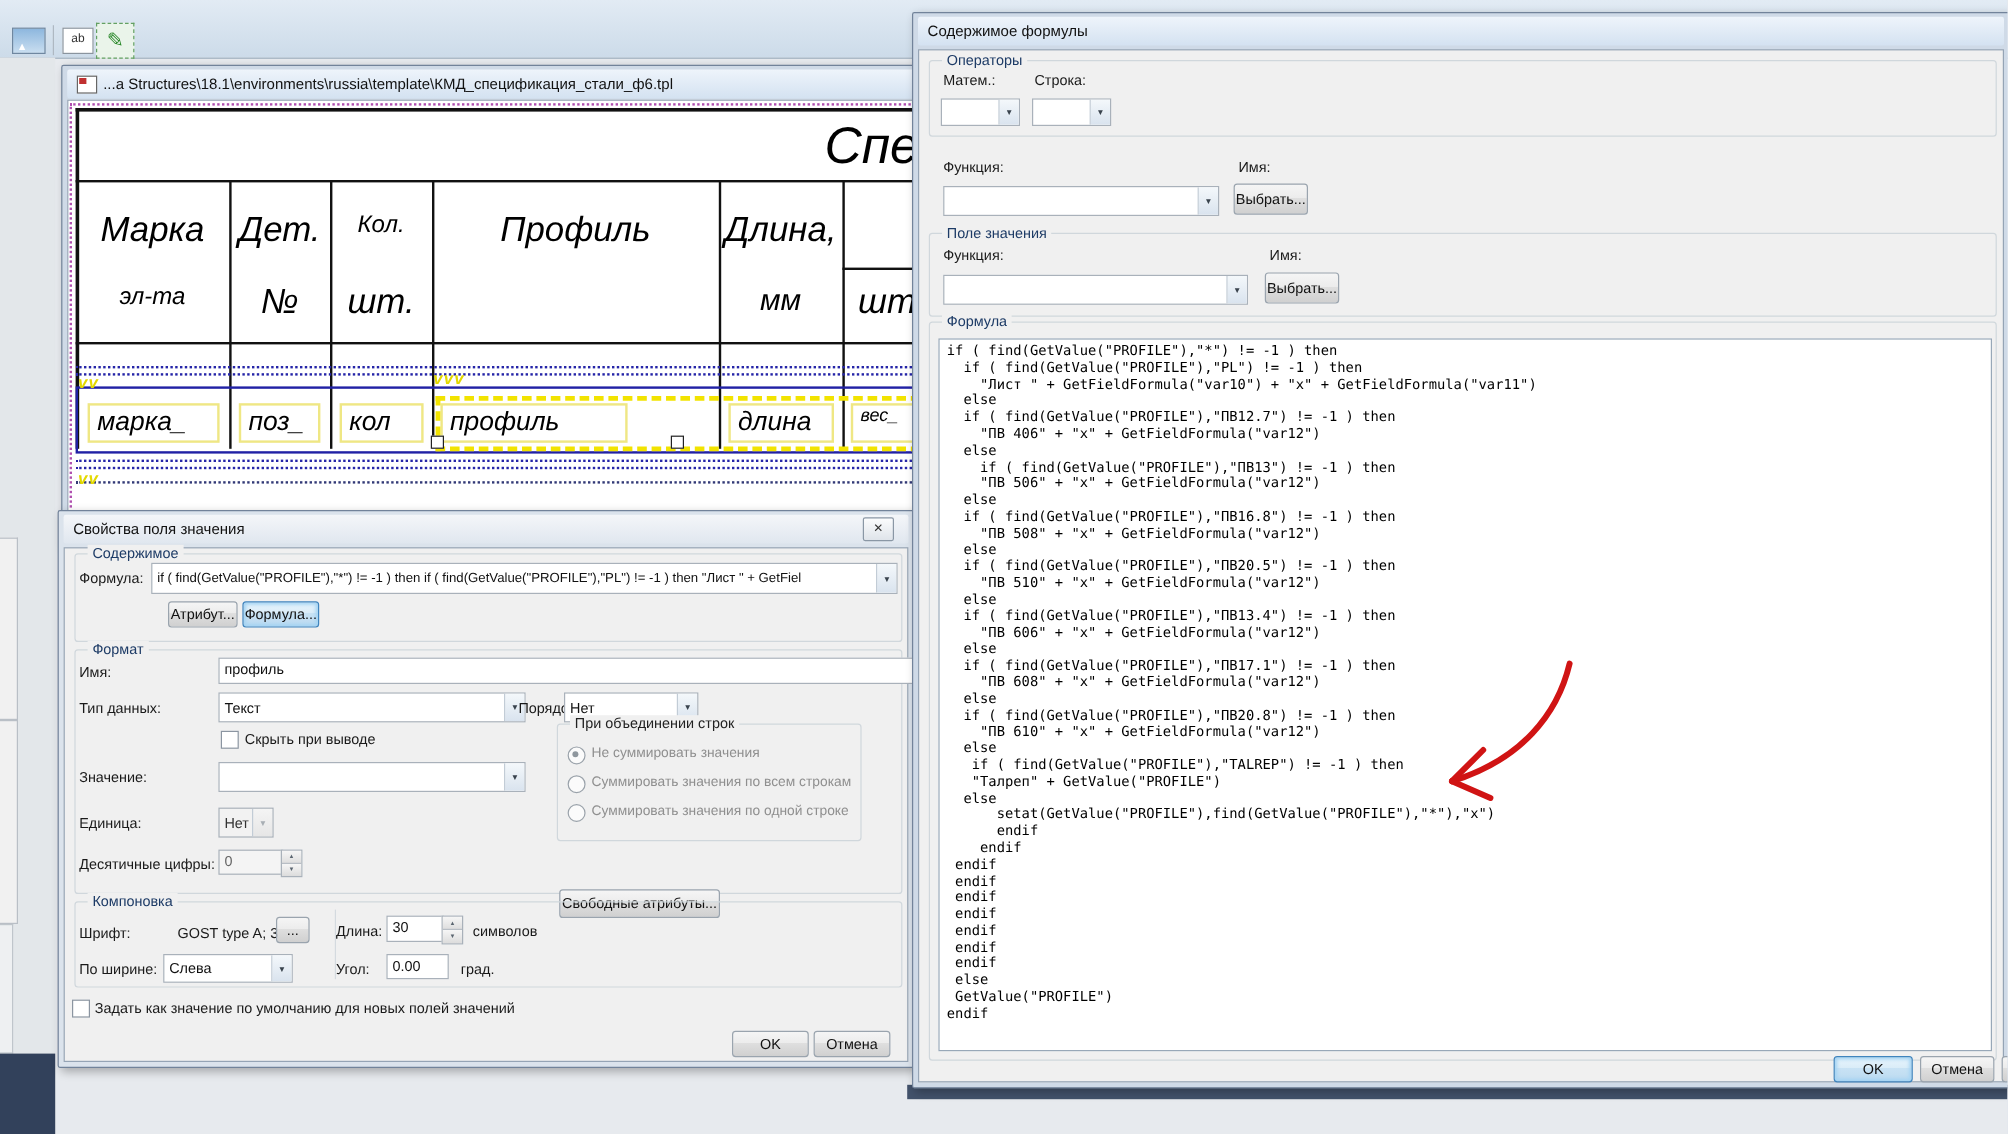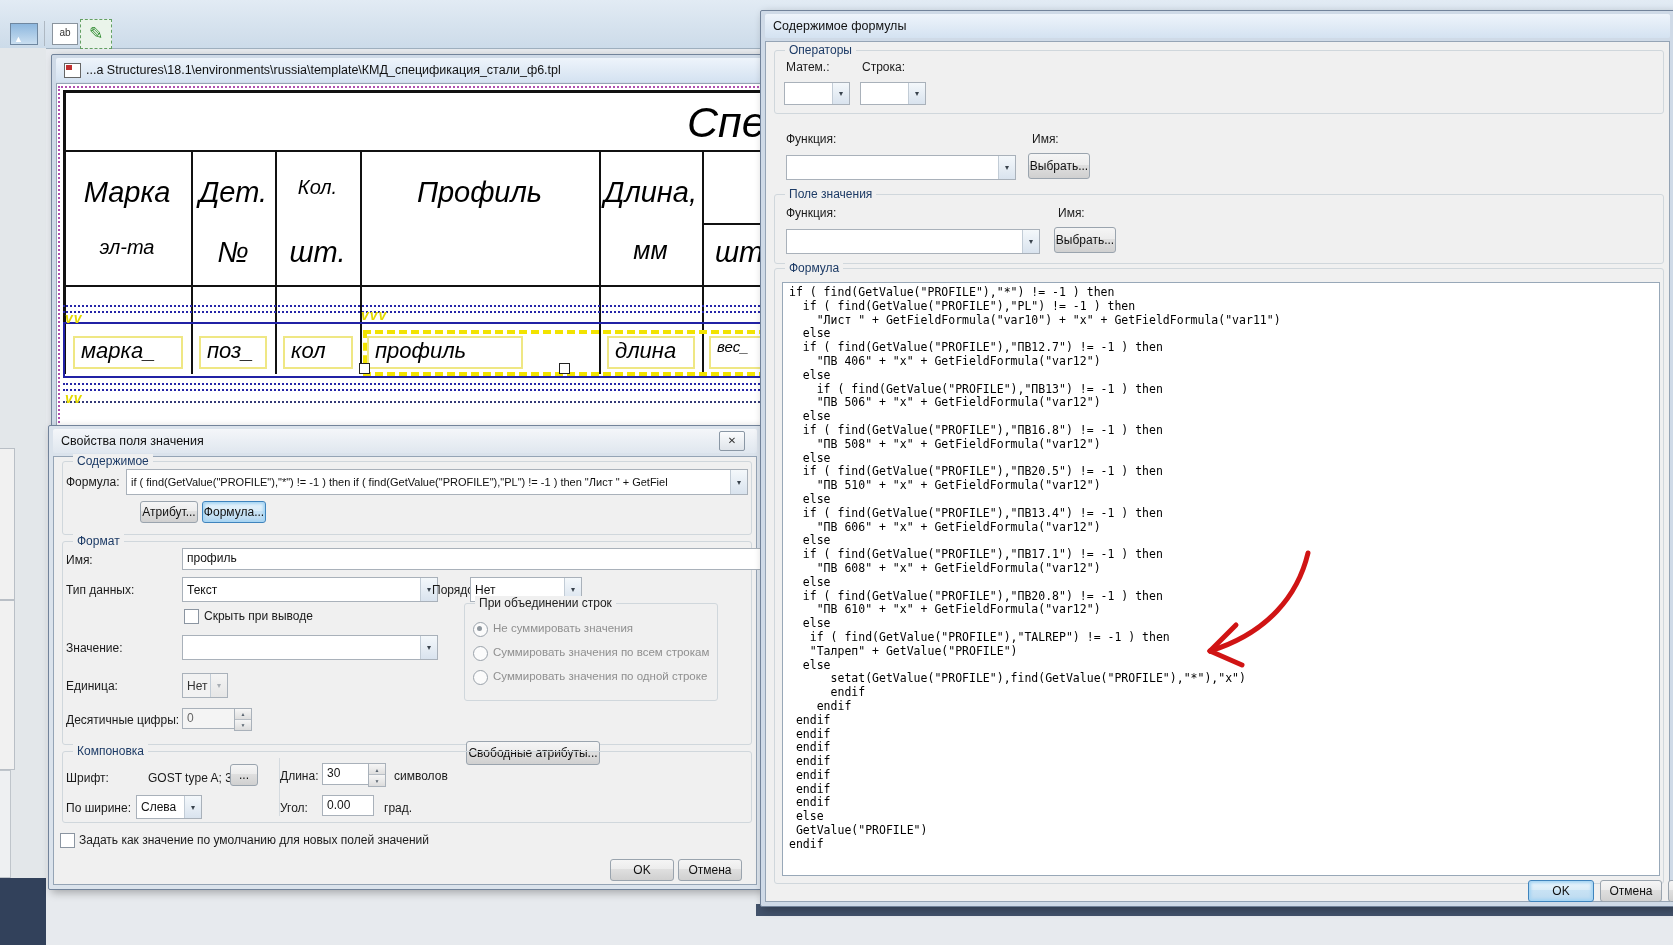--- a/index.html
+++ b/index.html
@@ -226,21 +226,21 @@
       <button class="btn" style="left:412px;top:252px;width:134px;height:24px;line-height:22px;margin-top:32px;">Свободные атрибуты...</button>
 
       <div class="grp" style="left:8px;top:294px;width:688px;height:70px;">
         <span class="glabel">Компоновка</span>
         <div class="abs" style="left:216px;top:6px;width:1px;height:58px;background:#d4dadf;"></div>
       </div>
       <div class="lbl" style="left:12px;top:314px;">Шрифт:</div>
       <div class="lbl" style="left:94px;top:314px;">GOST type A; 3</div>
       <button class="btn" style="left:176px;top:307px;width:28px;height:22px;">...</button>
       <div class="lbl" style="left:12px;top:344px;">По ширине:</div>
-      <div class="combo" style="left:82px;top:338px;width:64px;height:22px;">
+      <div class="combo" style="left:82px;top:338px;width:64px;height:22px;padding-left:42px;">
         <span class="ctext">Слева</span>
         <span class="carrow">▾</span>
       </div>
       <div class="lbl" style="left:226px;top:312px;">Длина:</div>
       <div class="field" style="left:268px;top:306px;width:38px;height:16px;">30</div>
       <div class="spin" style="left:314px;top:306px;height:22px;">
         <span class="up">▲</span>
         <span class="dn">▼</span>
       </div>
       <div class="lbl" style="left:340px;top:312px;">символов</div>

